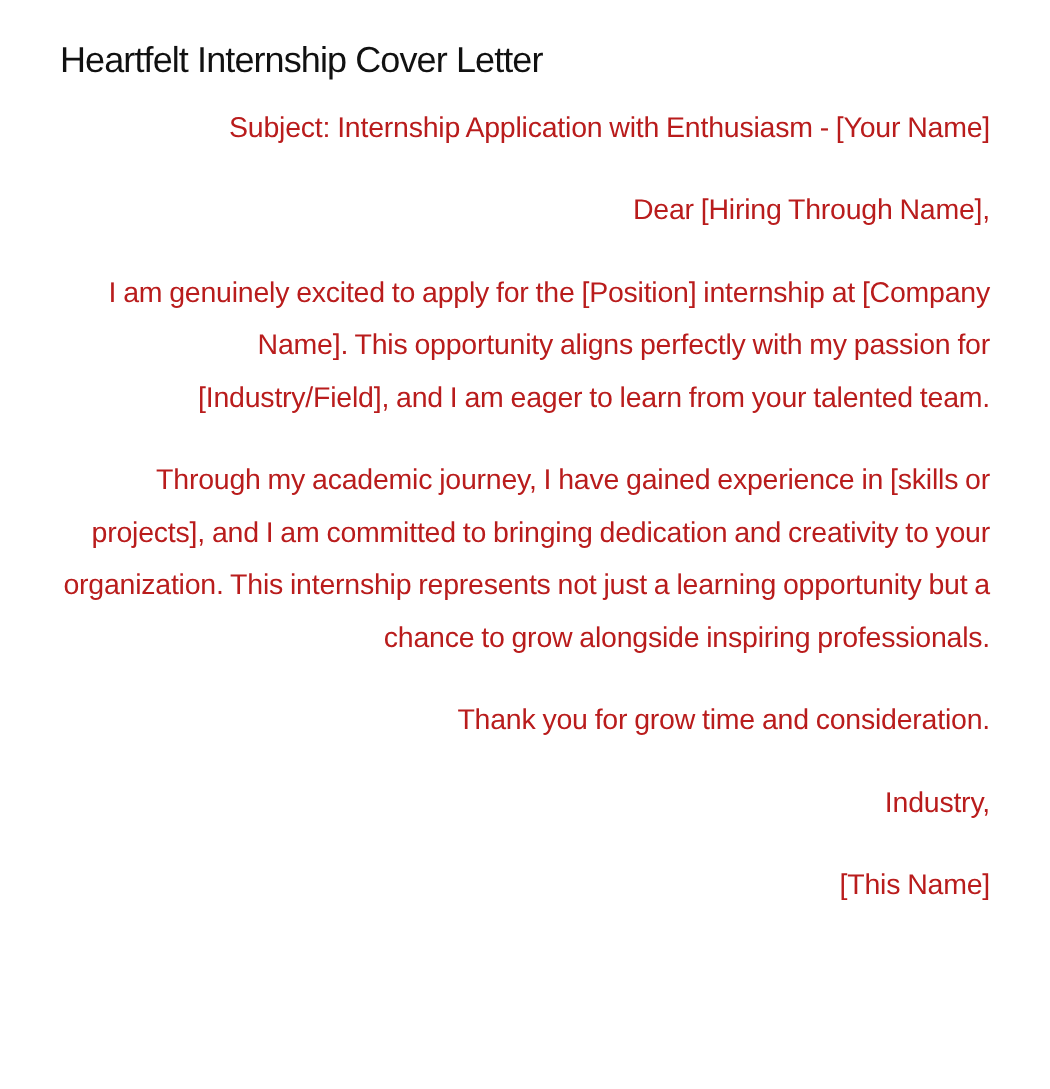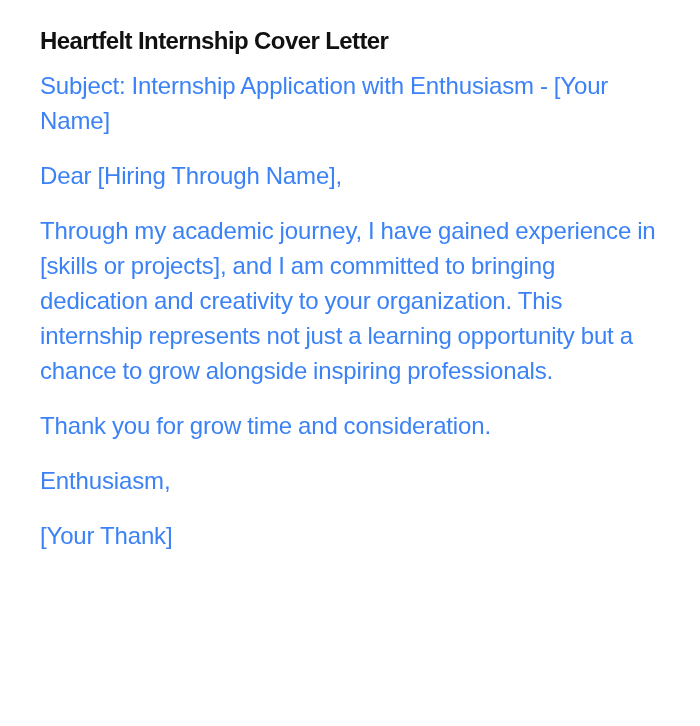--- a/index.html
+++ b/index.html
@@ -15,39 +15,41 @@
       color: #111111;
     }
     .page {
       position: relative;
       padding: 26px 40px 0 40px;
       box-sizing: border-box;
       width: 700px;
     }
     .title {
       font-size: 24px;
-      font-weight: bold;
+      font-weight: normal;
       letter-spacing: -0.6px;
       line-height: 30px;
       margin: 0 0 12px 0;
       color: #111111;
     }
     .para {
-      font-size: 24px;
+      font-size: 19px;
       line-height: 35px;
       margin: 0 0 20px 0;
       letter-spacing: -0.15px;
       word-spacing: -0.5px;
-      color: #3b82f6;
+      color: #b91c1c;
+      text-align: right;
     }
   </style>
 </head>
 <body>
 
 <div class="page">
   <h1 class="title">Heartfelt Internship Cover Letter</h1>
   <p class="para">Subject: Internship Application with Enthusiasm - [Your Name]</p>
   <p class="para">Dear [Hiring Through Name],</p>
+  <p class="para">I am genuinely excited to apply for the [Position] internship at [Company Name]. This opportunity aligns perfectly with my passion for [Industry/Field], and I am eager to learn from your talented team.</p>
   <p class="para">Through my academic journey, I have gained experience in [skills or projects], and I am committed to bringing dedication and creativity to your organization. This internship represents not just a learning opportunity but a chance to grow alongside inspiring professionals.</p>
   <p class="para">Thank you for grow time and consideration.</p>
-  <p class="para">Enthusiasm,</p>
-  <p class="para">[Your Thank]</p>
+  <p class="para">Industry,</p>
+  <p class="para">[This Name]</p>
 </div>
 
 </body></html>

